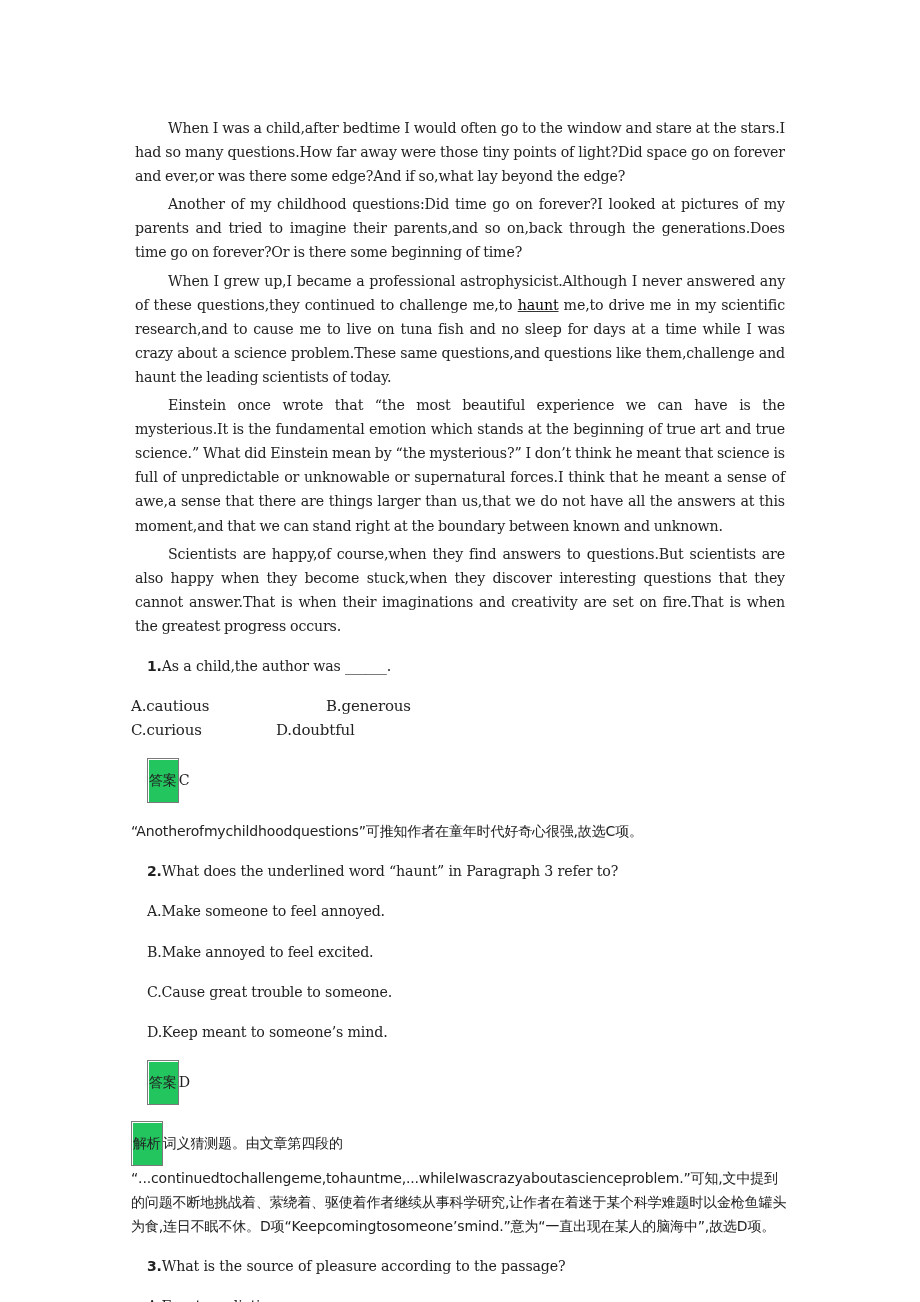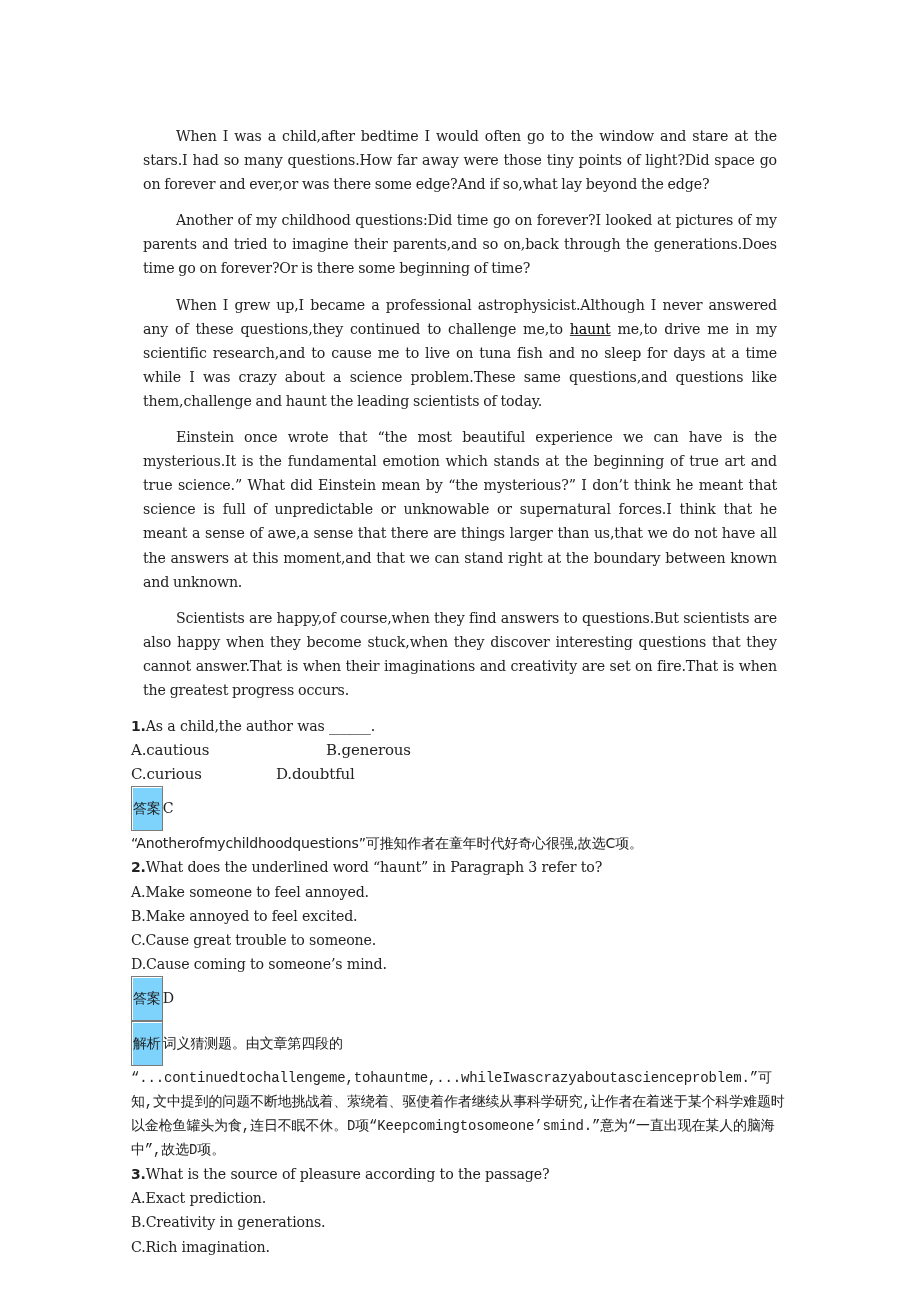--- a/index.html
+++ b/index.html
@@ -19,28 +19,28 @@
       position: absolute;
       left: 131px;
       top: 112px;
       width: 658px;
     }
     .para {
       font-size: 14.2px;
       line-height: 24.1px;
       text-align: justify;
       text-indent: 33px;
-      margin: 12px;
+      margin: 4px;
       letter-spacing: -0.15px;
       word-spacing: -0.5px;
     }
     .line {
       font-size: 14.2px;
       line-height: 24.1px;
-      margin: 0;
+      margin: 16px;
       white-space: pre;
       letter-spacing: -0.15px;
     }
     .wrap {
       font-size: 14.2px;
       line-height: 24.1px;
       margin: 0;
       letter-spacing: -0.15px;
     }
     .hl {
@@ -48,21 +48,21 @@
       text-decoration: underline;
       text-decoration-color: #333;
     }
     .qnum {
       font-family: "DejaVu Sans", "Liberation Sans", sans-serif;
       font-weight: bold;
       font-size: 14px;
     }
     .tag {
       display: inline-block;
-      background: #7dd3fc;
+      background: #22c55e;
       border: 1px solid #7a7a7a;
       padding: 12px 1px;
       line-height: 19px;
       font-size: 15px;
       color: #222;
       box-shadow: inset 1px 1px 0 #ffffff;
       vertical-align: baseline;
     }
     .opts-row {
       display: flex;
@@ -102,24 +102,24 @@
     </div>
     <p class="line"><span class="tag cn">答案</span><span>C</span></p>
     <p class="wrap cn">“Anotherofmychildhoodquestions”可推知作者在童年时代好奇心很强,故选C项。</p>
   </div>
 
   <div>
     <p class="line"><span class="qnum">2.</span><span>What does the underlined word “haunt” in Paragraph 3 refer to?</span></p>
     <p class="line">A.Make someone to feel annoyed.</p>
     <p class="line">B.Make annoyed to feel excited.</p>
     <p class="line">C.Cause great trouble to someone.</p>
-    <p class="line">D.Cause coming to someone’s mind.</p>
+    <p class="line">D.Keep meant to someone’s mind.</p>
     <p class="line"><span class="tag cn">答案</span><span>D</span></p>
     <p class="wrap cn"><span class="tag cn">解析</span><span>词义猜测题。由文章第四段的</span></p>
-    <p class="wrap cn" style="word-break: break-all; font-family: Liberation Mono, monospace;">“...continuedtochallengeme,tohauntme,...whileIwascrazyaboutascienceproblem.”可知,文中提到的问题不断地挑战着、萦绕着、驱使着作者继续从事科学研究,让作者在着迷于某个科学难题时以金枪鱼罐头为食,连日不眠不休。D项“Keepcomingtosomeone’smind.”意为“一直出现在某人的脑海中”,故选D项。</p>
+    <p class="wrap cn" style="word-break: break-all;">“...continuedtochallengeme,tohauntme,...whileIwascrazyaboutascienceproblem.”可知,文中提到的问题不断地挑战着、萦绕着、驱使着作者继续从事科学研究,让作者在着迷于某个科学难题时以金枪鱼罐头为食,连日不眠不休。D项“Keepcomingtosomeone’smind.”意为“一直出现在某人的脑海中”,故选D项。</p>
   </div>
 
   <div>
     <p class="line"><span class="qnum">3.</span><span>What is the source of pleasure according to the passage?</span></p>
     <p class="line">A.Exact prediction.</p>
     <p class="line">B.Creativity in generations.</p>
     <p class="line">C.Rich imagination.</p>
   </div>
 
 </div>

